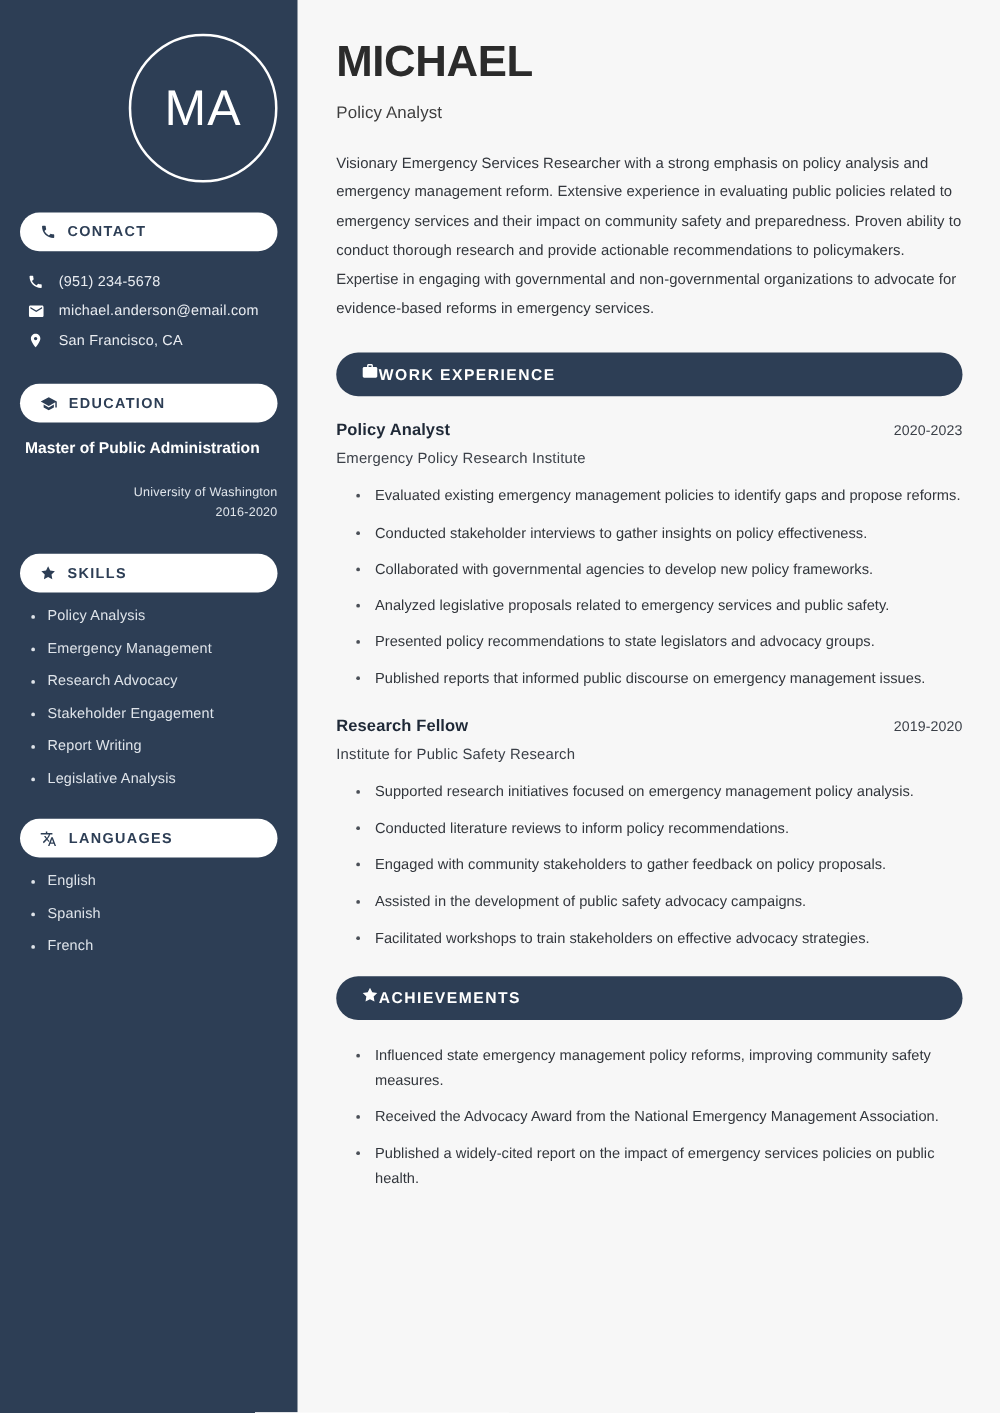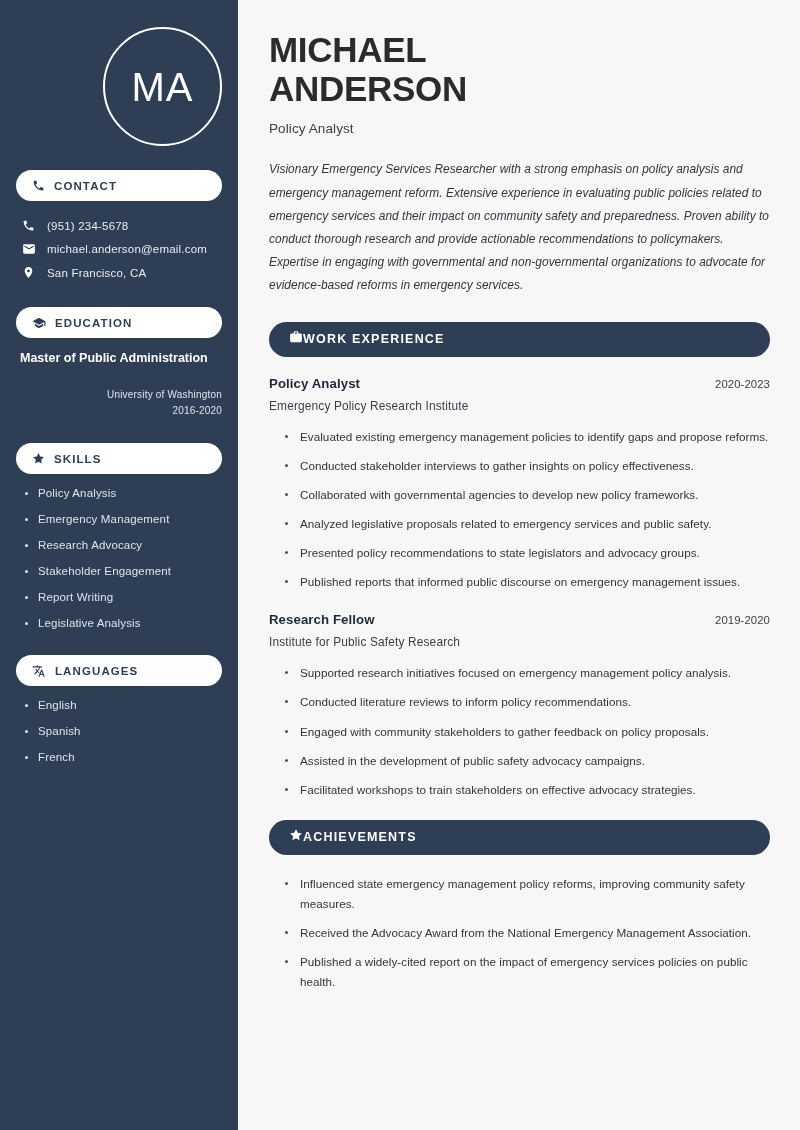--- a/index.html
+++ b/index.html
@@ -136,21 +136,20 @@
     margin-top: 13px;
     margin-bottom: 22px;
     letter-spacing: 0.1px;
   }
   .summary {
     font-size: 11.9px;
     line-height: 1.95;
     color: #32363c;
     margin-bottom: 24px;
     letter-spacing: 0.04px;
-    font-style: italic;
   }
 
   .section-bar {
     background: #2d3e55;
     border-radius: 999px;
     height: 35px;
     display: flex;
     align-items: center;
     padding: 0 20px;
     margin-bottom: 19px;
@@ -306,21 +305,20 @@
       <li>Spanish</li>
       <li>French</li>
     </ul>
 
   </aside>
 
   <main class="main">
 
     <h1 class="name">
       <span>MICHAEL</span><br>
-      <span>ANDERSON</span>
     </h1>
 
     <div class="job-title">Policy Analyst</div>
 
     <p class="summary">Visionary Emergency Services Researcher with a strong emphasis on policy analysis and emergency management reform. Extensive experience in evaluating public policies related to emergency services and their impact on community safety and preparedness. Proven ability to conduct thorough research and provide actionable recommendations to policymakers. Expertise in engaging with governmental and non-governmental organizations to advocate for evidence-based reforms in emergency services.</p>
 
     <div class="section-bar">
       <span class="ico">
         <svg width="14" height="14" viewBox="0 0 24 24" fill="#ffffff">
             <path d="M20 6h-4V4c0-1.1-.9-2-2-2h-4c-1.1 0-2 .9-2 2v2H4c-1.1 0-2 .9-2 2v11c0 1.1.9 2 2 2h16c1.1 0 2-.9 2-2V8c0-1.1-.9-2-2-2zm-6 0h-4V4h4v2z"></path>

